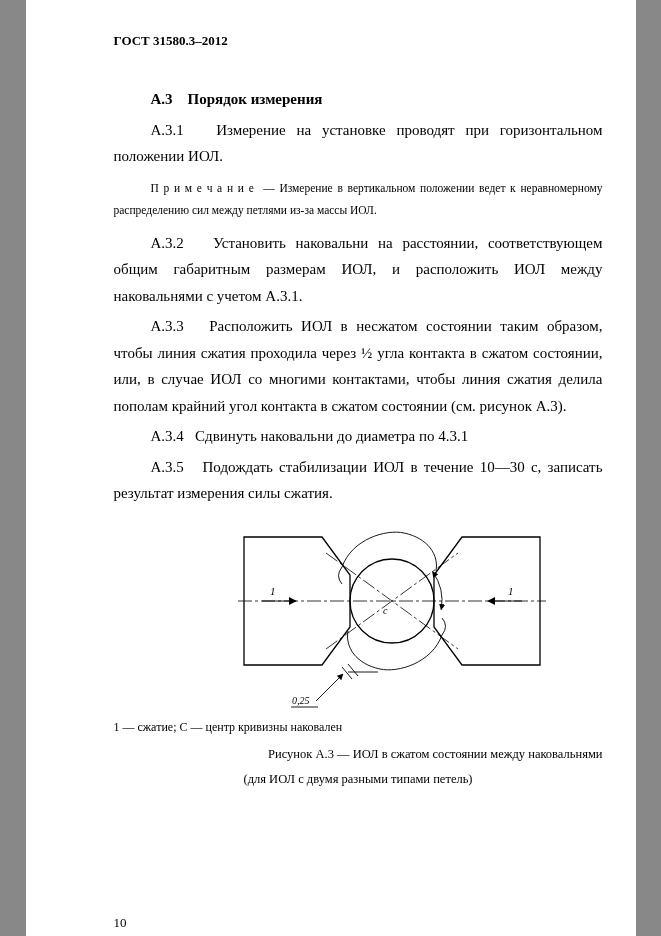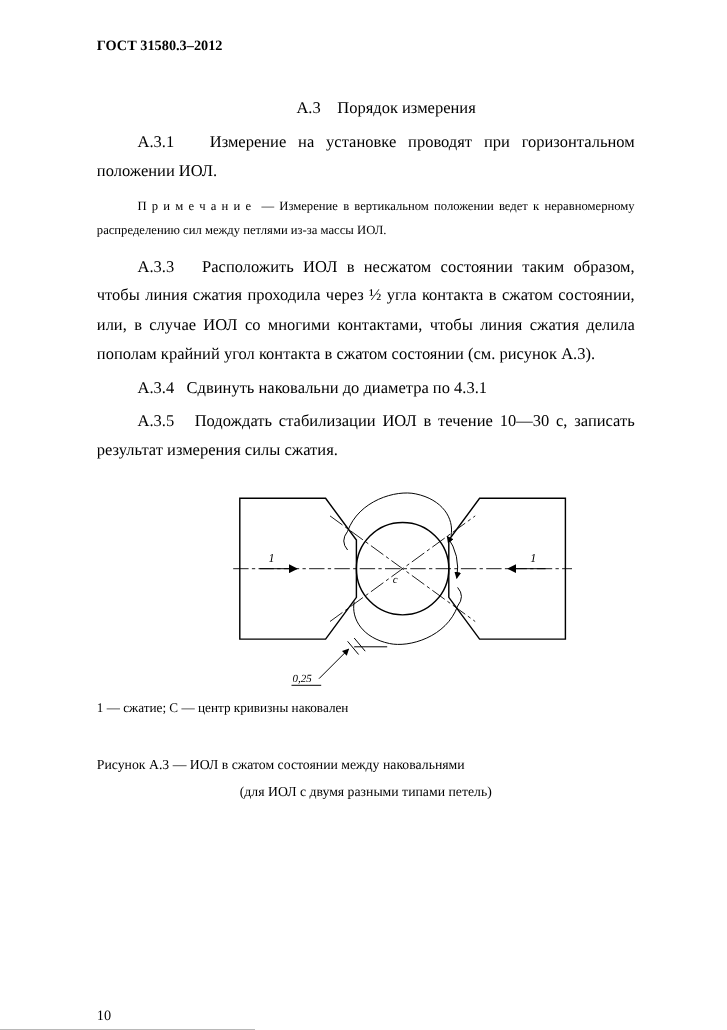--- a/index.html
+++ b/index.html
@@ -1,56 +1,55 @@
 <!DOCTYPE html>
 <html><head>
 <meta charset="utf-8">
 <style>
   * { margin:0; padding:0; box-sizing:border-box; }
   html,body { background:#888; }
   .page {
     position:relative;
-    width:661px; height:936px;
+    width:610px; height:936px;
     margin:0 auto;
     background:#fff;
     font-family:"Liberation Serif", serif;
     color:#000;
     overflow:hidden;
   }
   .doc-header {
     position:absolute; left:88px; top:33px;
     font-size:13px; font-weight:bold;
   }
   .content {
     position:absolute; left:88px; top:86px; width:489px;
     font-size:15px; line-height:26.5px;
   }
   .section-heading {
-    font-size:15px; font-weight:normal;
+    font-size:15px; font-weight:bold;
     margin:0 0 4px 37px;
-    text-align:center;
   }
   .para {
     text-align:justify; text-indent:37px;
     margin-bottom:4px;
   }
   .note {
     font-size:11.5px; line-height:22px;
     text-align:justify; text-indent:37px;
     margin:7px 0 9px 0;
   }
   .figure-block { margin-top:10px; text-align:center; }
   svg.drawing { display:block; margin:0 auto; margin-left:122px; }
   .fig-legend {
     text-align:left; font-size:12px; line-height:16px;
     margin-top:4px;
   }
   .fig-caption-1 {
-    text-align:left; font-size:12.5px; line-height:16px;
-    margin-top:36px;
+    text-align:right; font-size:12.5px; line-height:16px;
+    margin-top:11px;
   }
   .fig-caption-2 {
     text-align:center; font-size:12.5px; line-height:16px;
     margin-top:9px;
   }
   .page-number {
     position:absolute; left:88px; top:877px;
     font-size:13px;
     margin-top:38px;
   }
@@ -64,20 +63,21 @@
 <body>
 
 <div class="page">
 
   <div class="doc-header">ГОСТ 31580.3–2012</div>
 
   <div class="content">
     <div class="section-heading">А.3&nbsp;&nbsp;&nbsp;&nbsp;Порядок измерения</div>
     <p class="para">А.3.1&nbsp;&nbsp;&nbsp;Измерение на установке проводят при горизонтальном положении ИОЛ.</p>
     <p class="note">П&nbsp;р&nbsp;и&nbsp;м&nbsp;е&nbsp;ч&nbsp;а&nbsp;н&nbsp;и&nbsp;е&nbsp; — Измерение в вертикальном положении ведет к неравномерному распределению сил между петлями из-за массы ИОЛ.</p>
+    <p class="para">А.3.2&nbsp;&nbsp;&nbsp;Установить наковальни на расстоянии, соответствующем общим габаритным размерам ИОЛ, и расположить ИОЛ между наковальнями с учетом А.3.1.</p>
     <p class="para">А.3.3&nbsp;&nbsp;&nbsp;Расположить ИОЛ в несжатом состоянии таким образом, чтобы линия сжатия проходила через ½ угла контакта в сжатом состоянии, или, в случае ИОЛ со многими контактами, чтобы линия сжатия делила пополам крайний угол контакта в сжатом состоянии (см. рисунок А.3).</p>
     <p class="para">А.3.4&nbsp;&nbsp;&nbsp;Сдвинуть наковальни до диаметра по 4.3.1</p>
     <p class="para">А.3.5&nbsp;&nbsp;&nbsp;Подождать стабилизации ИОЛ в течение 10—30 с, записать результат измерения силы сжатия.</p>
 
     <div class="figure-block">
       <svg class="drawing" width="312" height="198" viewBox="0 0 312 198" xmlns="http://www.w3.org/2000/svg">
         <defs>
           <marker id="arr" viewBox="0 0 10 10" refX="9" refY="5" markerWidth="9" markerHeight="9" orient="auto-start-reverse">
             <path d="M0,0 L10,5 L0,10 z" fill="#000"></path>
           </marker>

